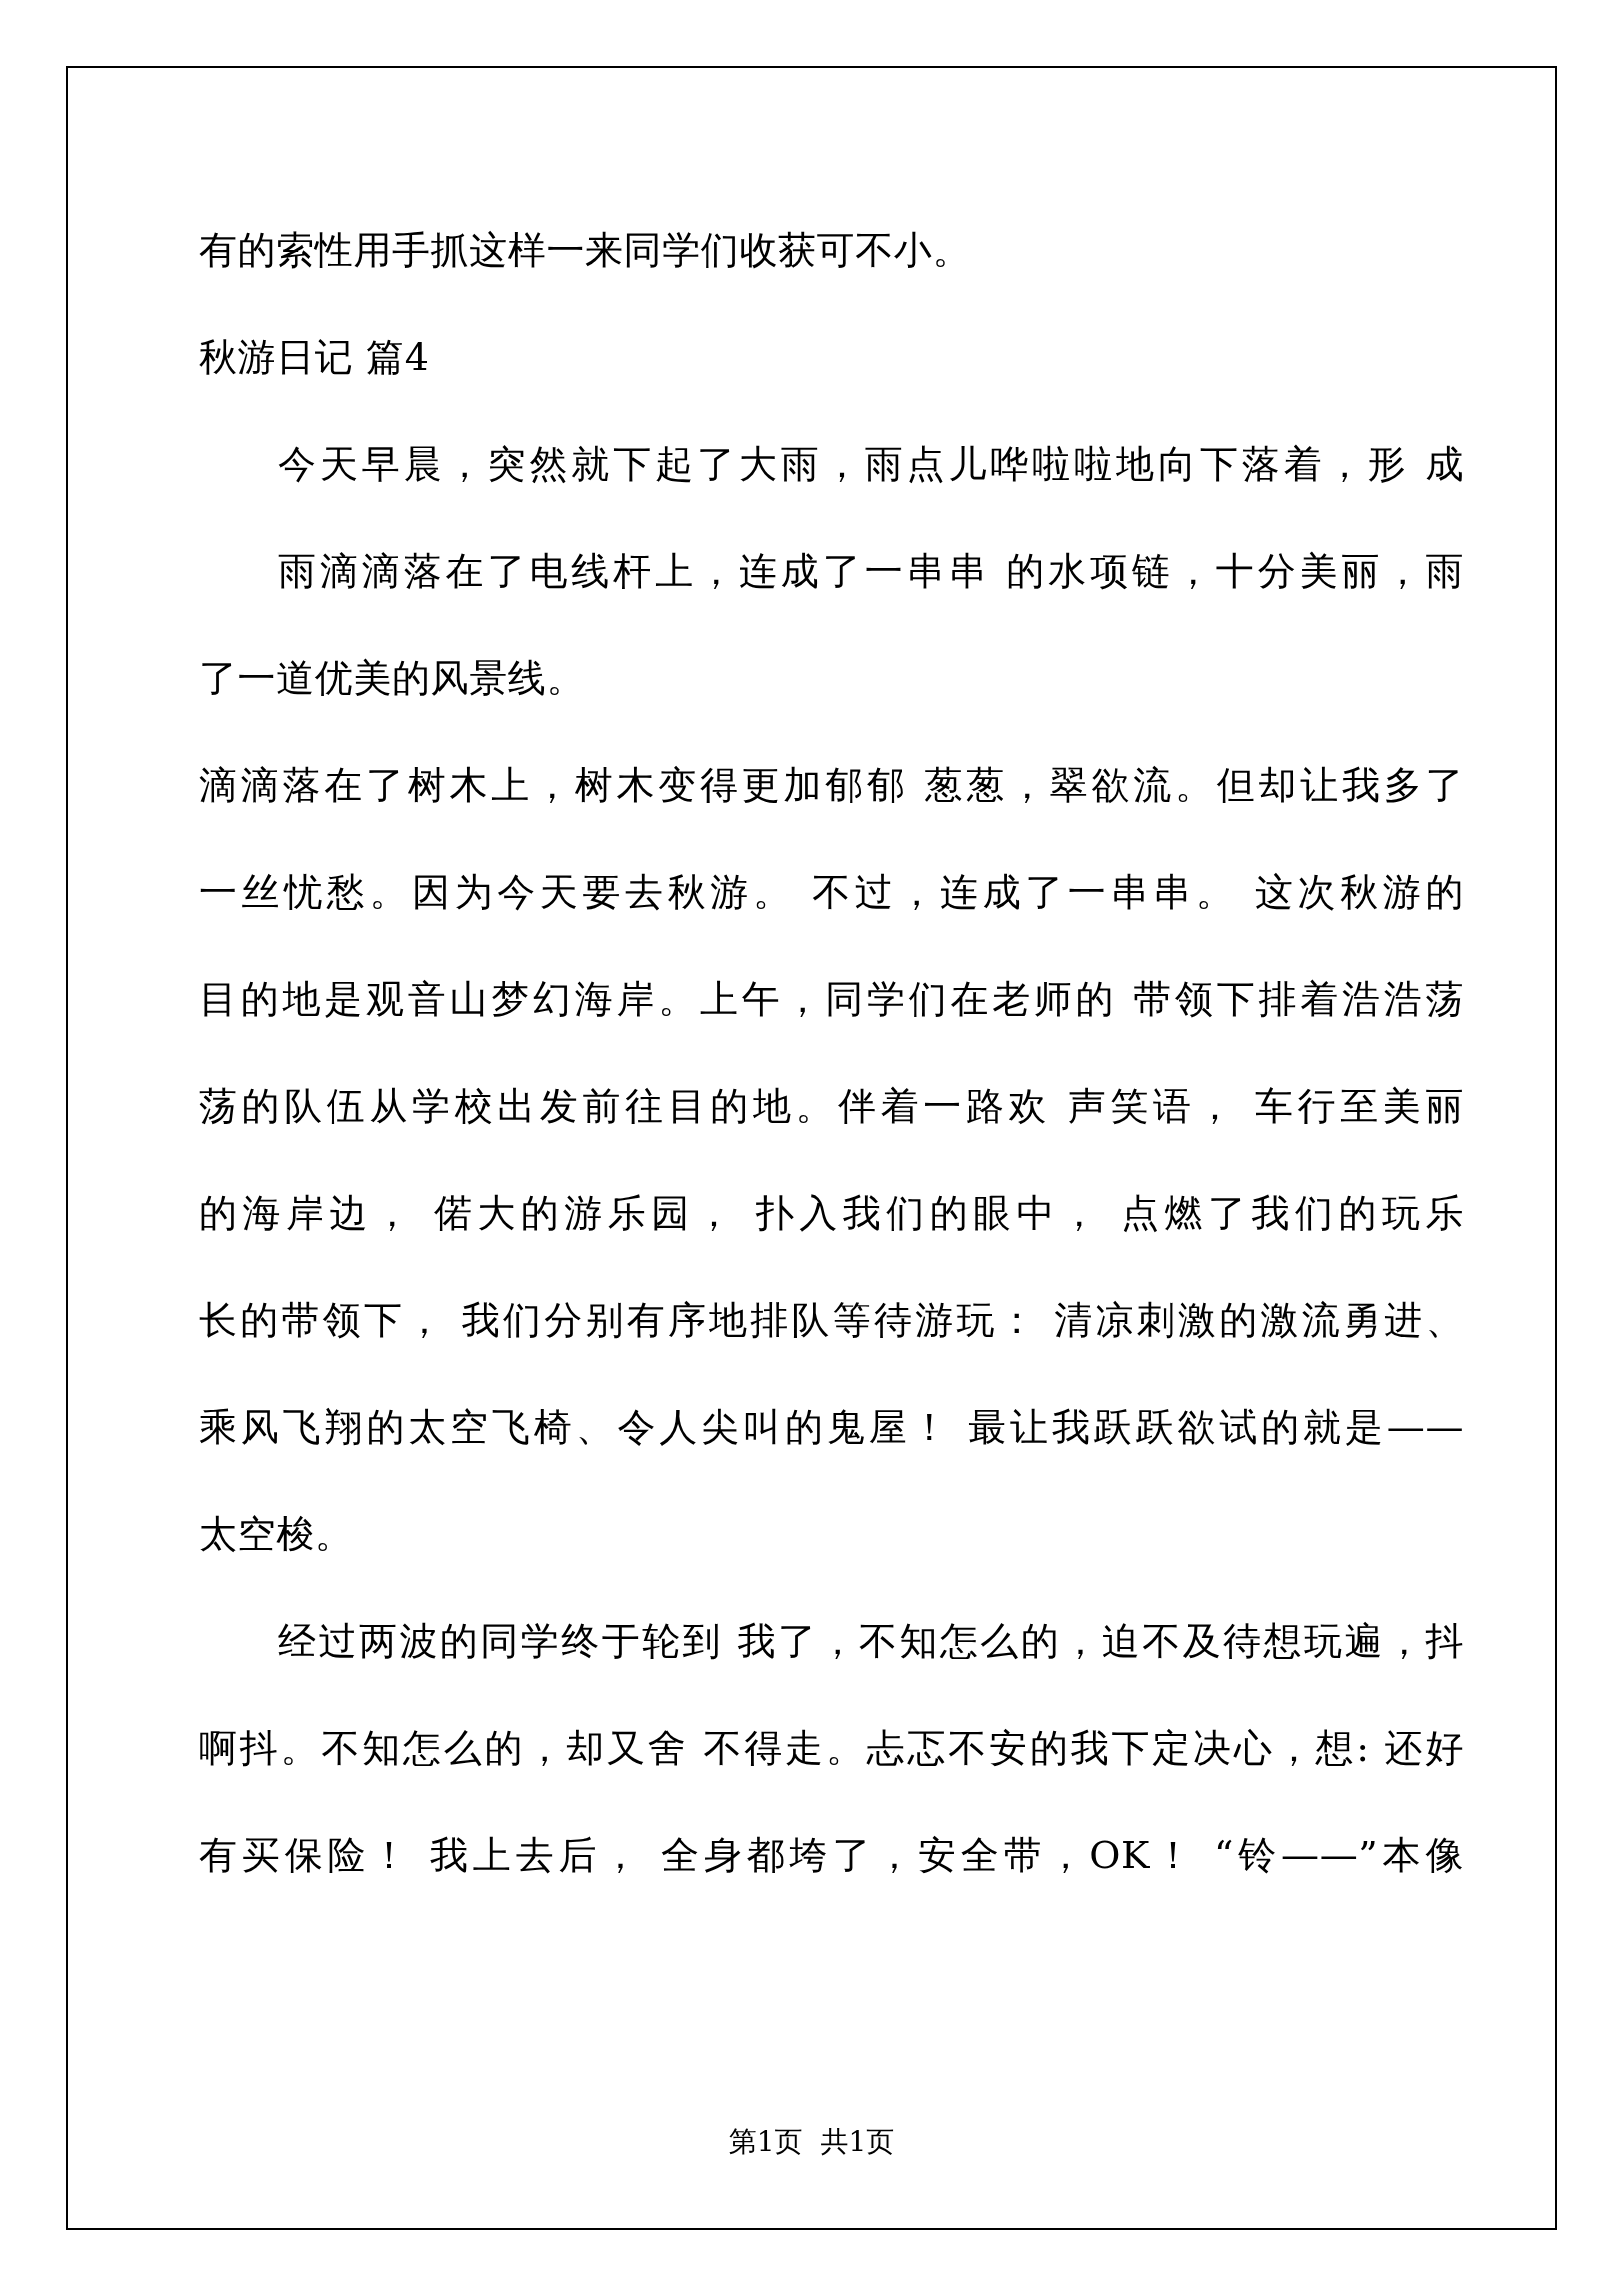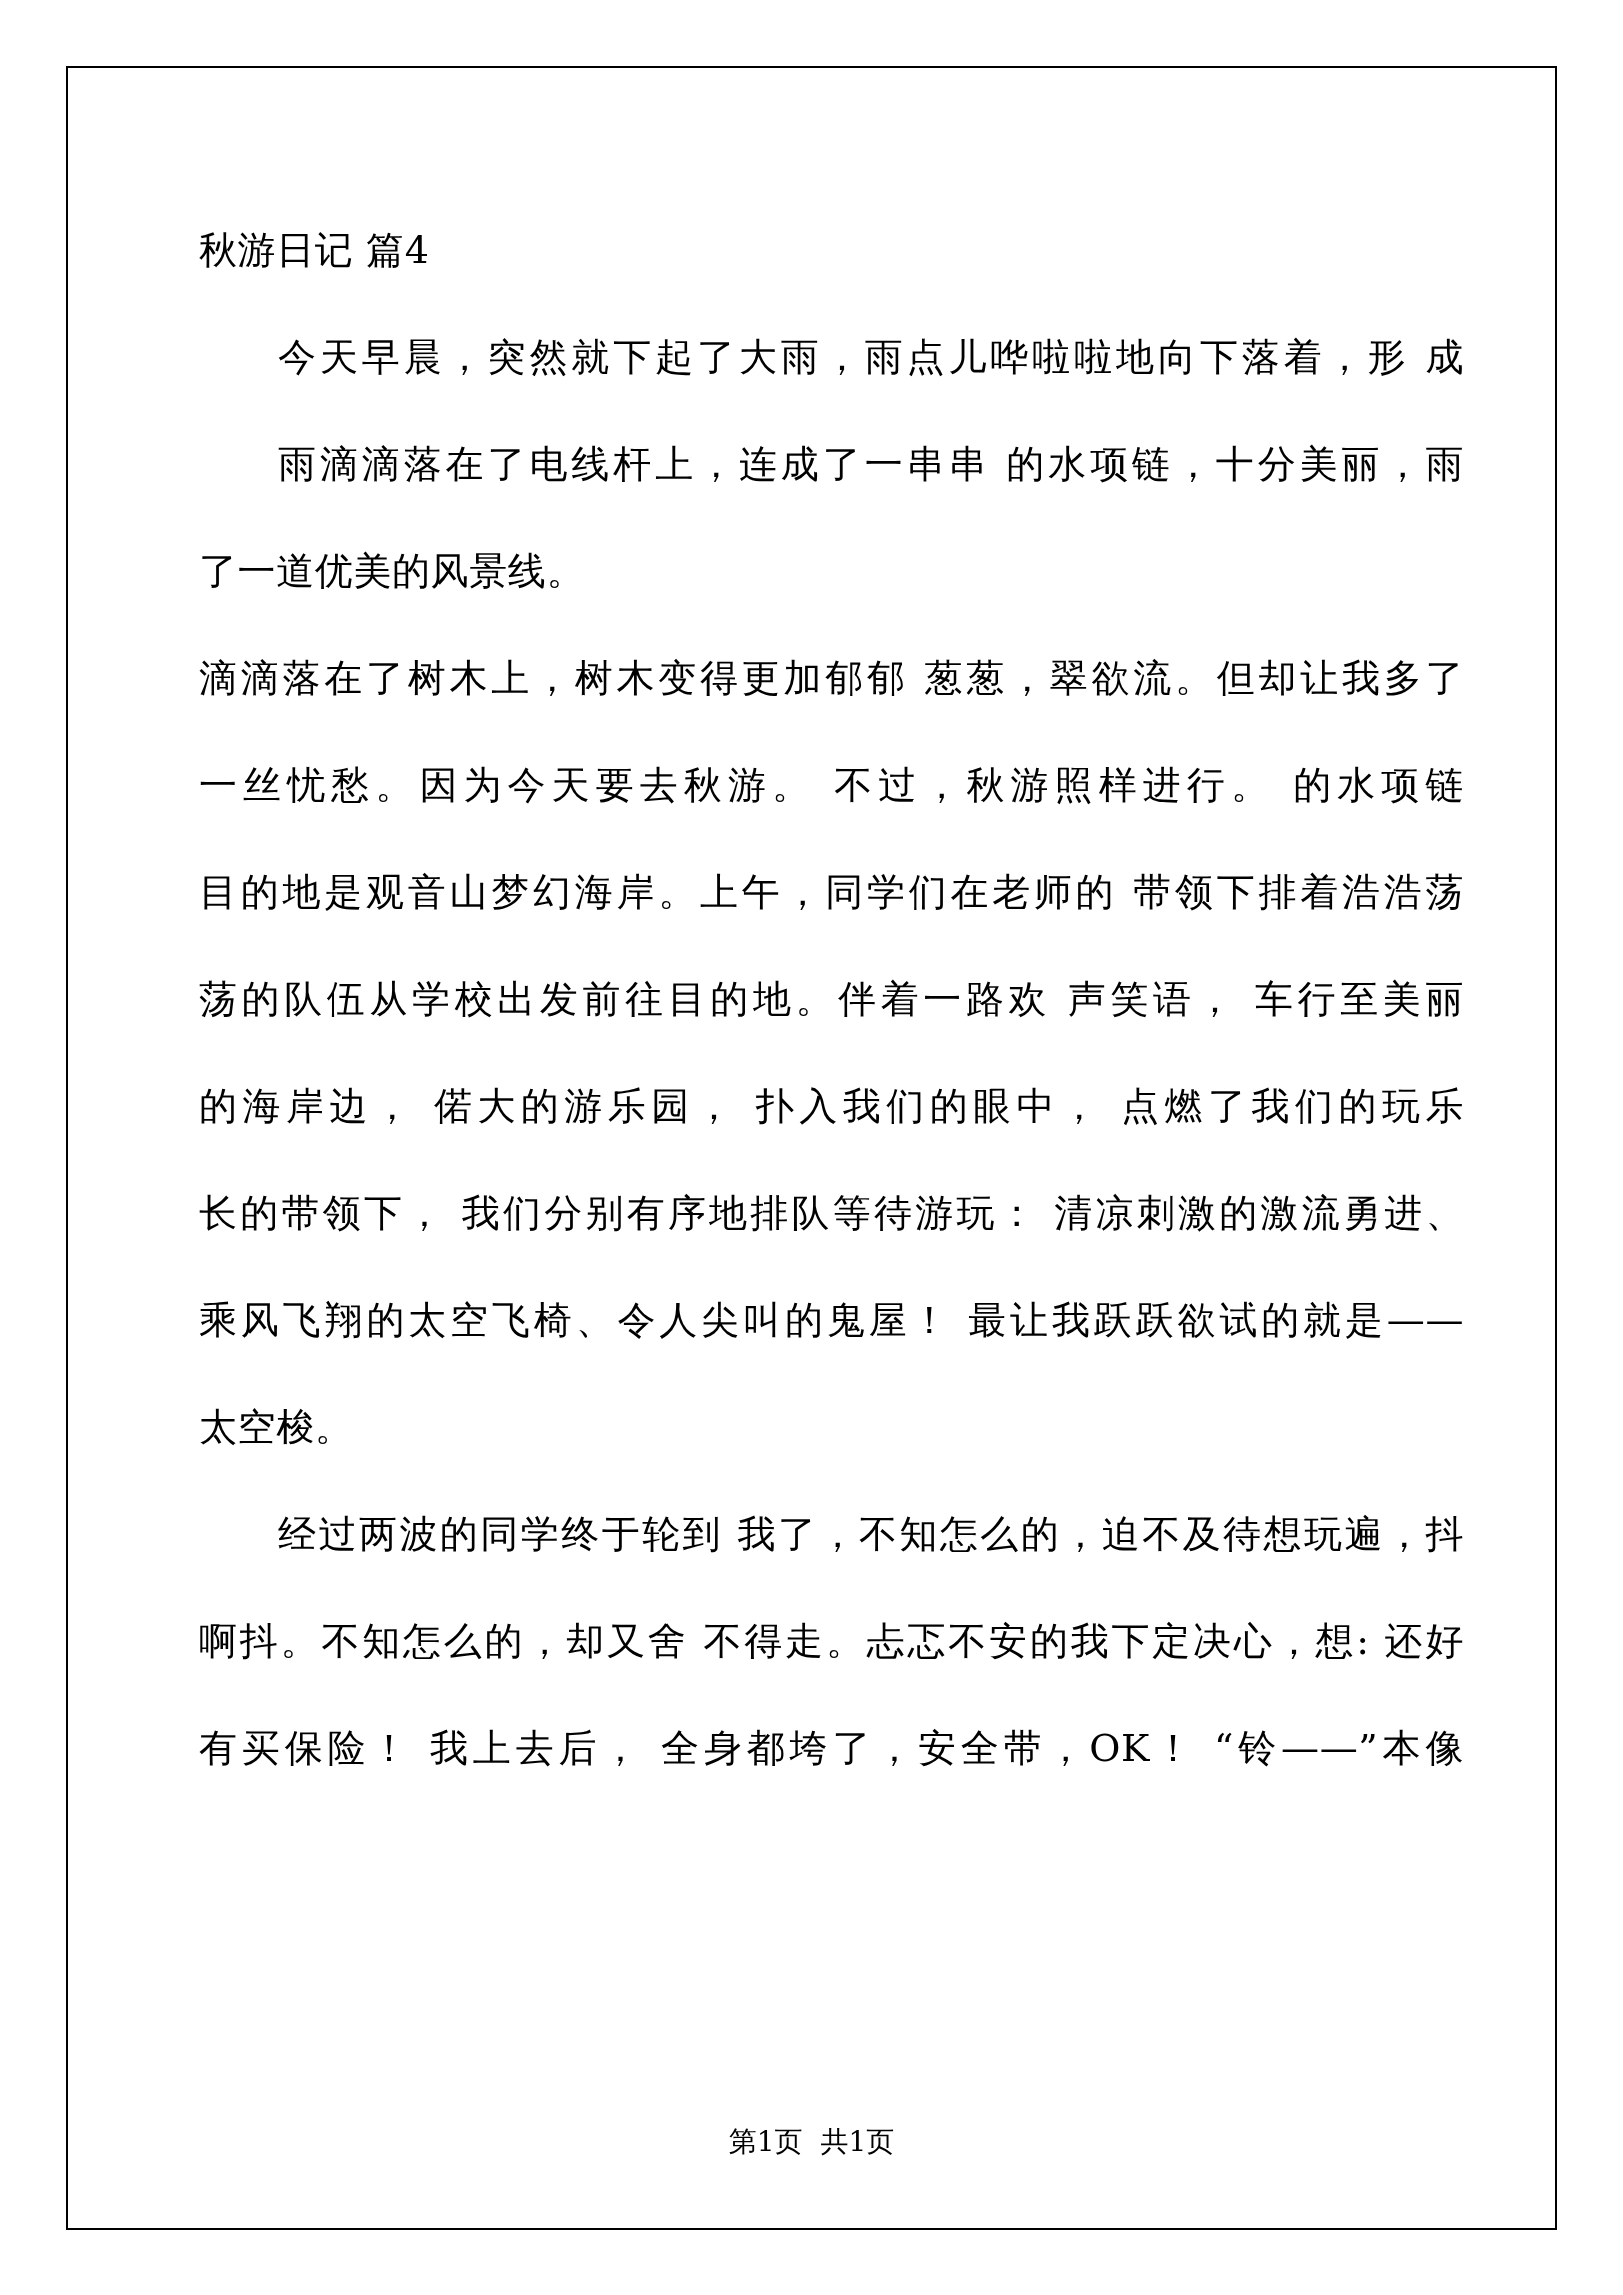--- a/index.html
+++ b/index.html
@@ -54,26 +54,27 @@
     font-size: 28px;
     white-space: pre;
   }
 </style>
 </head>
 <body>
 
 <div class="page">
   <div class="border-frame"></div>
   <div class="text-body">
+      <div class="line">有的索性用手抓这样一来同学们收获可不小。</div>
       <div class="line">秋游日记 篇4</div>
       <div class="line fill indent">今天早晨，突然就下起了大雨，雨点儿哗啦啦地向下落着，形 成</div>
       <div class="line fill indent">雨滴滴落在了电线杆上，连成了一串串 的水项链，十分美丽，雨</div>
       <div class="line">了一道优美的风景线。</div>
       <div class="line fill">滴滴落在了树木上，树木变得更加郁郁 葱葱，翠欲流。但却让我多了</div>
-      <div class="line fill">一丝忧愁。因为今天要去秋游。 不过，秋游照样进行。 的水项链</div>
+      <div class="line fill">一丝忧愁。因为今天要去秋游。 不过，连成了一串串。 这次秋游的</div>
       <div class="line fill">目的地是观音山梦幻海岸。上午，同学们在老师的 带领下排着浩浩荡</div>
       <div class="line fill">荡的队伍从学校出发前往目的地。伴着一路欢 声笑语， 车行至美丽</div>
       <div class="line fill">的海岸边， 偌大的游乐园， 扑入我们的眼中， 点燃了我们的玩乐</div>
       <div class="line fill">长的带领下， 我们分别有序地排队等待游玩： 清凉刺激的激流勇进、</div>
       <div class="line fill">乘风飞翔的太空飞椅、令人尖叫的鬼屋！ 最让我跃跃欲试的就是——</div>
       <div class="line">太空梭。</div>
       <div class="line fill indent">经过两波的同学终于轮到 我了，不知怎么的，迫不及待想玩遍，抖</div>
       <div class="line fill">啊抖。不知怎么的，却又舍 不得走。忐忑不安的我下定决心，想: 还好</div>
       <div class="line fill">有买保险！ 我上去后， 全身都垮了，安全带，OK！ “铃——”本像</div>
     </div>

